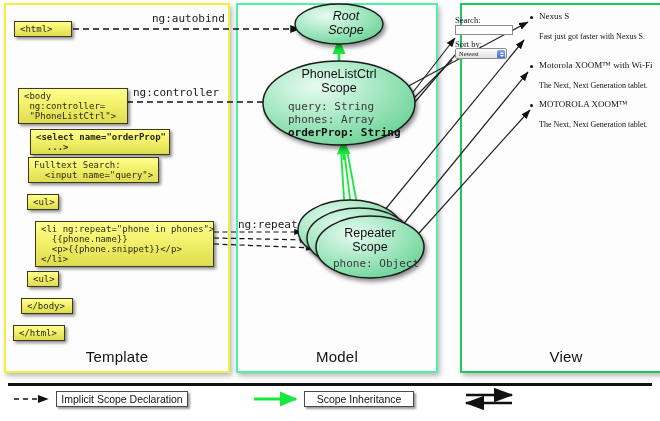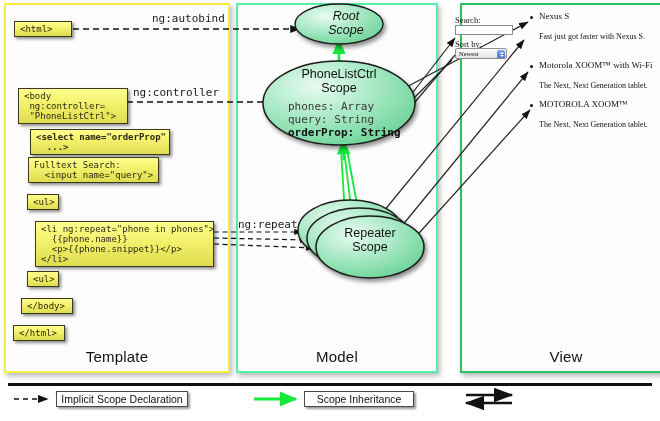--- a/index.html
+++ b/index.html
@@ -211,28 +211,31 @@
   <div class="sc-txt sc-title" style="left:306px;top:9px;width:80px;font-style:italic;">
     <span>Root</span><br>
     <span>Scope</span>
   </div>
 
   <div class="sc-txt sc-title" style="left:279px;top:67px;width:120px;">
     <span>PhoneListCtrl</span><br>
     <span>Scope</span>
   </div>
   <div class="sc-txt sc-prop" style="left:288px;top:101px;width:120px;">
+    <div>query: String</div>
     <div>phones: Array</div>
-    <div>query: String</div>
     <div class="bold">orderProp: String</div>
   </div>
 
   <div class="sc-txt sc-title" style="left:330px;top:226px;width:80px;">
     <span>Repeater</span><br>
     <span>Scope</span>
+  </div>
+  <div class="sc-txt sc-prop" style="left:333px;top:258px;width:100px;">
+    <div>phone: Object</div>
   </div>
 
   <div class="v-lbl" style="left:455px;top:15px;">Search:</div>
   <div class="v-input" style="left:455px;top:25px;width:58px;height:10px;"></div>
 
   <div class="v-lbl" style="left:455px;top:39px;">Sort by:</div>
   <div class="v-select" style="left:455px;top:48px;width:52px;">
     <span>Newest</span>
     <span class="knob"></span>
   </div>

